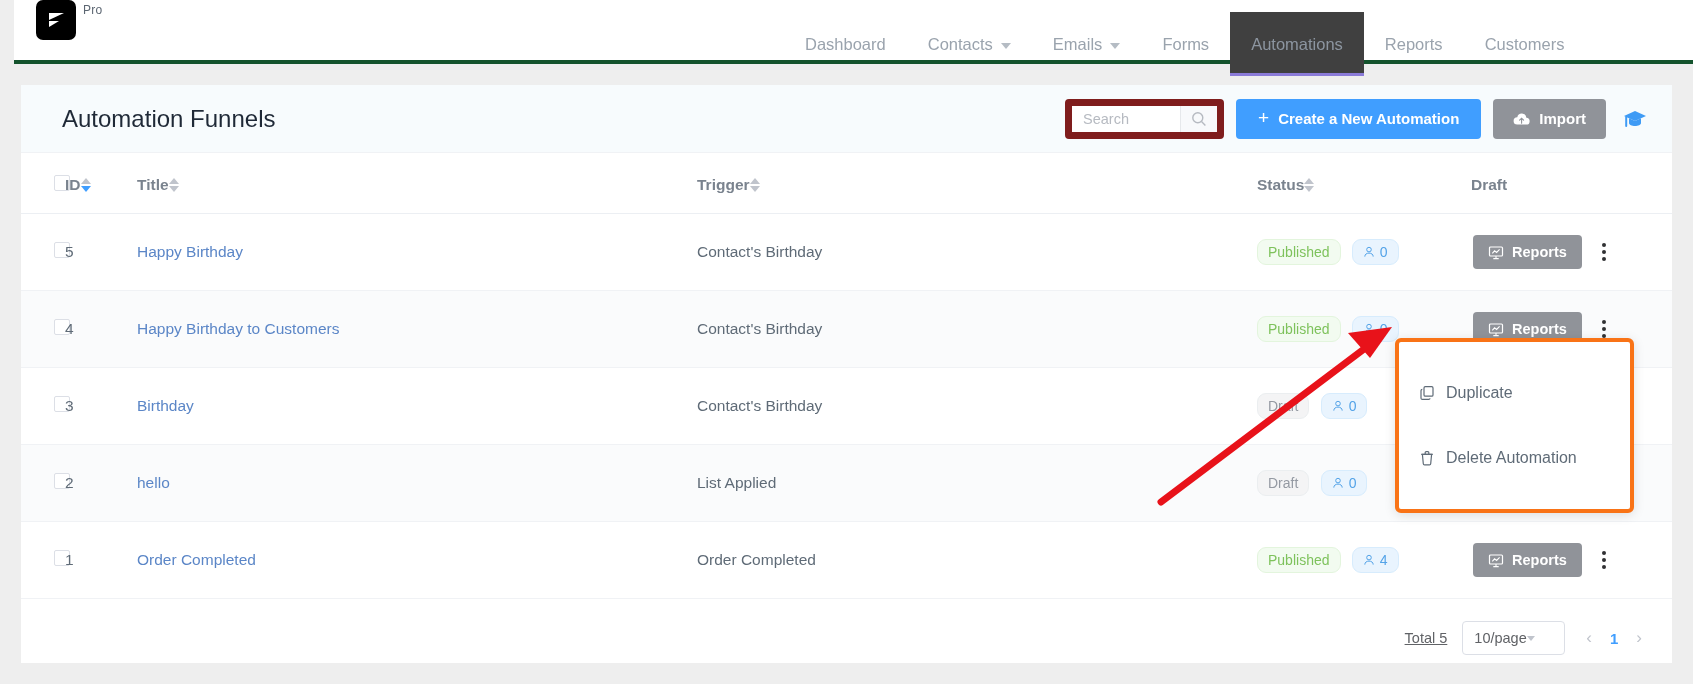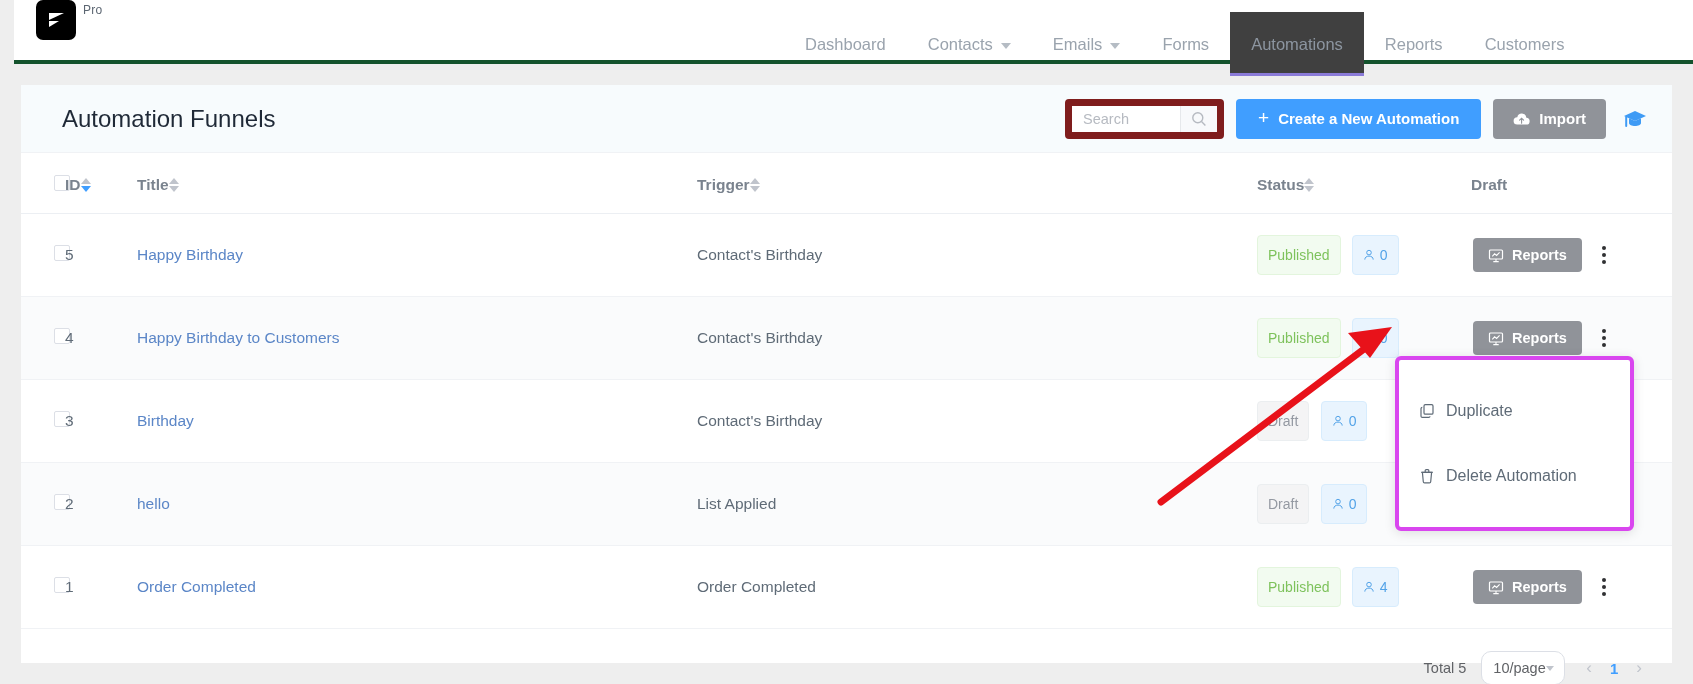--- a/index.html
+++ b/index.html
@@ -212,22 +212,22 @@
 
   .link {
     color: #5b86c7;
     text-decoration: none;
     font-size: 15.5px;
     cursor: pointer;
   }
 
   .badge {
     display: inline-flex; align-items: center;
-    height: 40px; padding: 7px 10px;
-    border-radius: 4px;
+    height: 26px; padding: 7px 10px;
+    border-radius: 9px;
     font-size: 14px;
     vertical-align: middle;
   }
   .badge-pub { background:#f2fbf0; border:1px solid #e3f5dd; color:#7ec25c; }
   .badge-draft { background:#f4f4f5; border:1px solid #ebeef0; color:#9499a2; }
   .badge-count {
     background:#e9f4fe; border:1px solid #d7ecfd; color:#53a3e8;
     gap:5px; margin-left:7px; cursor:pointer;
   }
 
@@ -245,45 +245,45 @@
     cursor:pointer; padding:4px 6px;
   }
   .kebab i { width:4px; height:4px; border-radius:50%; background:#303133; display:block; }
 
   
   .card-foot {
     display:flex; align-items:center; justify-content:flex-end;
     gap:15px;
     padding: 22px 30px 0 0;
   }
-  .total { font-size:14.5px; color:#606266; }
+  .total { font-size:14.5px; color:#606266;text-decoration:underline; }
   .perpage {
     display:flex; align-items:center; justify-content:flex-start;
-    width:84px; height:34px;
-    border:1px solid #dcdfe6; border-radius:10px;
+    width:103px; height:34px;
+    border:1px solid #dcdfe6; border-radius:4px;
     padding:0 11px;
     font-size:14.5px; color:#606266;
     cursor:pointer; background:#fff;
   }
   .chev-dn {
     width:0;height:0;
     border-left:4px solid transparent;border-right:4px solid transparent;
     border-top:5px solid #c0c4cc;
   }
   .pager { display:flex; align-items:center; gap:18px; margin-left:6px; }
   .pg-arrow { color:#c0c4cc; font-size:17px; cursor:pointer; user-select:none; }
   .pg-num { color:#409eff; font-size:15px; font-weight:bold; cursor:pointer; }
 
   
   .dropdown {
     position: absolute;
-    left: 1374px; top: 271px;
+    left: 1374px; top: 253px;
     width: 239px; height: 175px;
     background: #ffffff;
-    border: 4px solid #d946ef;
+    border: 4px solid #f97316;
     border-radius: 6px;
     box-shadow: 0 2px 12px rgba(0,0,0,.12);
     z-index: 30;
     padding: 18px 0;
     display: flex; flex-direction: column; justify-content: space-around;
   }
   .dd-item {
     display:flex; align-items:center; gap:11px;
     padding: 0 20px;
     height: 34px;

